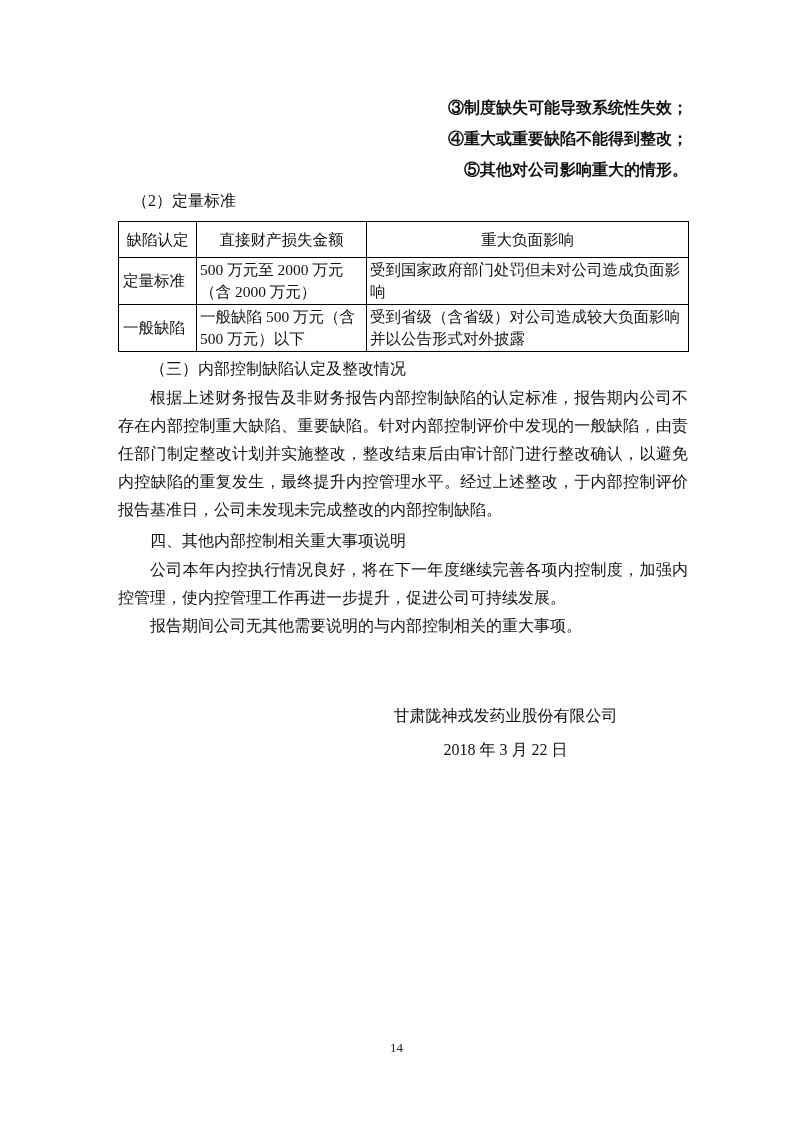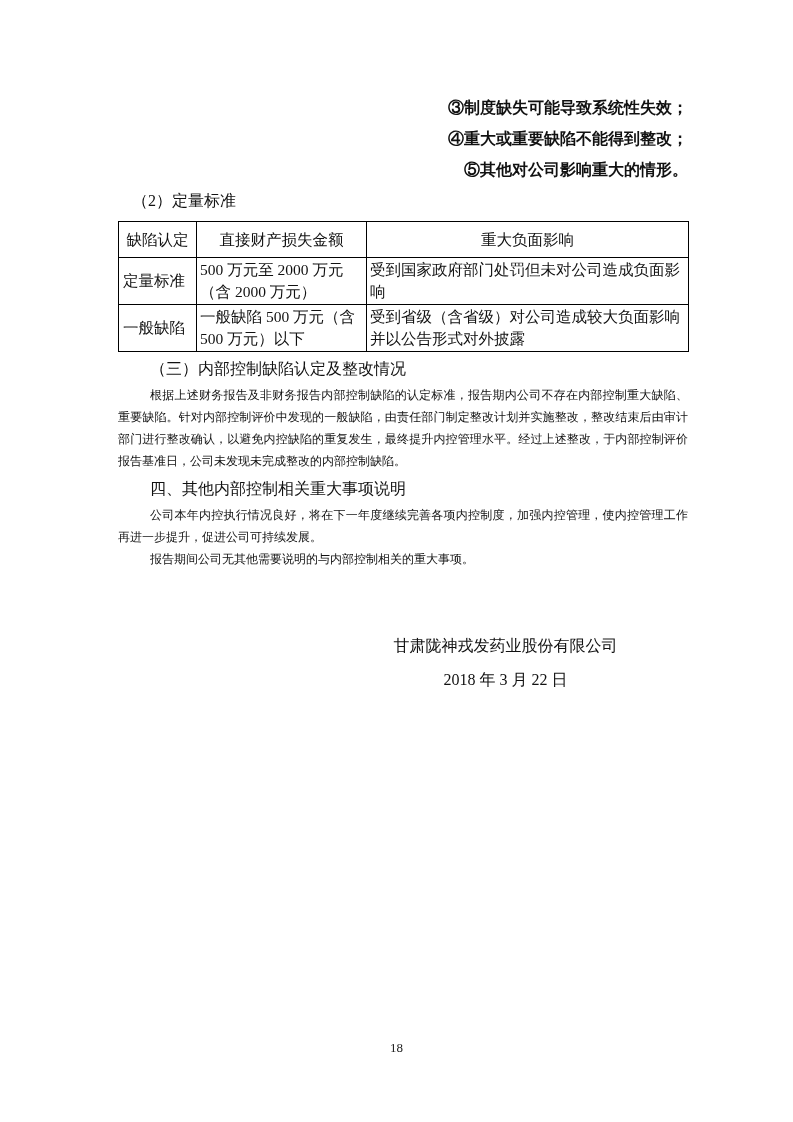--- a/index.html
+++ b/index.html
@@ -70,22 +70,22 @@
   tr.row-3 { height: 47px; }
   .heading {
     font-family: "Liberation Sans", "DejaVu Sans", sans-serif;
     font-weight: normal;
     font-size: 16px;
     line-height: 31px;
     padding-left: 32px;
     margin-top: 1px;
   }
   .para {
-    font-size: 12px;
-    line-height: 22px;
+    font-size: 16px;
+    line-height: 28px;
     text-align: justify;
     text-indent: 32px;
   }
   .para.no-justify { text-align: left; }
   .signature {
     margin-top: 60px;
     width: 570px;
   }
   .signature .sig-line {
     font-size: 16px;
@@ -152,14 +152,14 @@
     <p class="para">公司本年内控执行情况良好，将在下一年度继续完善各项内控制度，加强内控管理，使内控管理工作再进一步提升，促进公司可持续发展。</p>
     <p class="para no-justify">报告期间公司无其他需要说明的与内部控制相关的重大事项。</p>
 
     <div class="signature">
       <p class="sig-line">甘肃陇神戎发药业股份有限公司</p>
       <p class="sig-line sig-date">2018 年 3 月 22 日</p>
     </div>
 
   </div>
 
-  <div class="page-number">18</div>
+  <div class="page-number">14</div>
 </div>
 
 </body></html>

